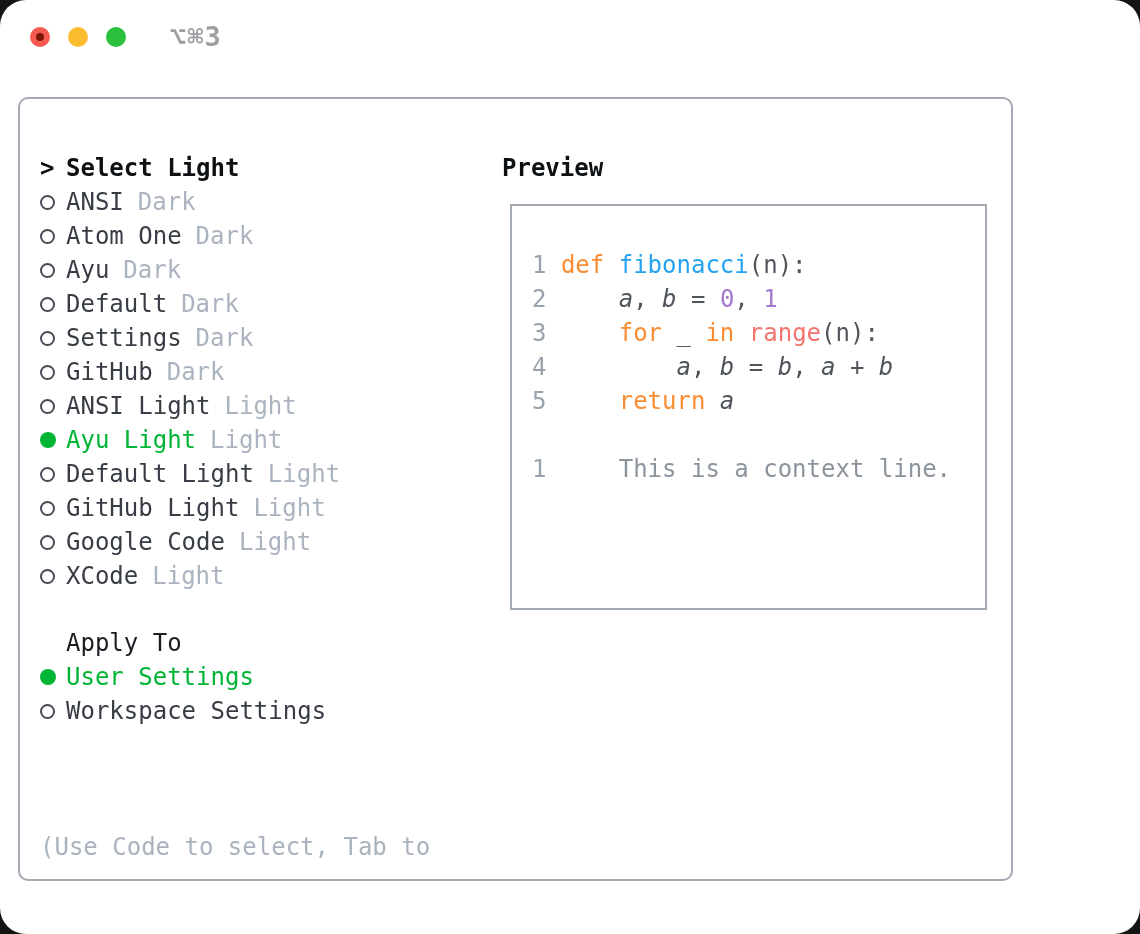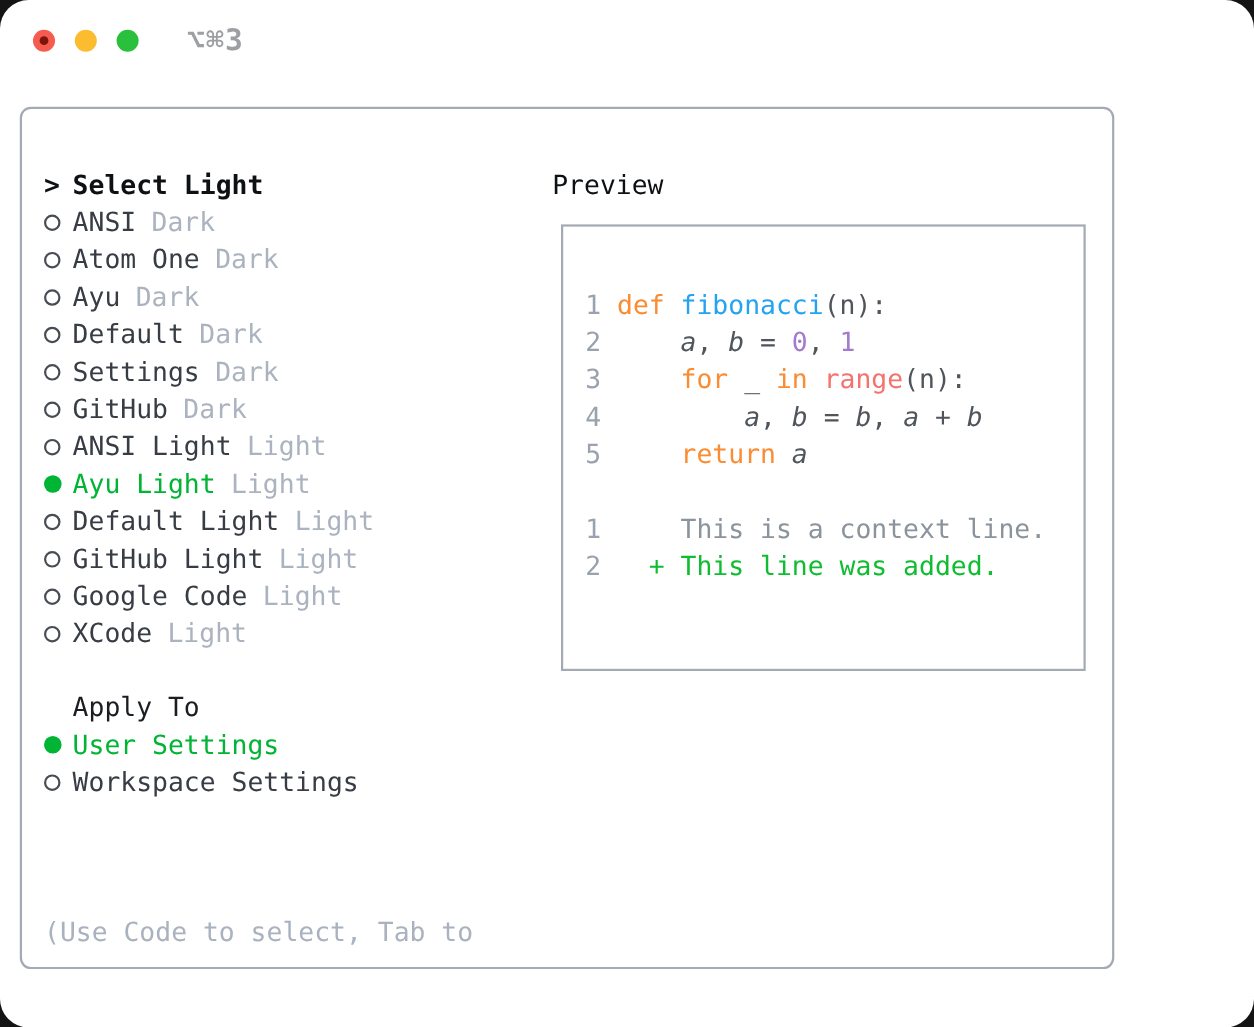--- a/index.html
+++ b/index.html
@@ -67,27 +67,27 @@
   .row.header .label{font-weight:bold;color:var(--heading_black);}
   .row.subheader .label{color:#1a1d21;}
   .row.selected .label{color:var(--selection_green);}
   .prompt-char{font-weight:bold;color:var(--heading_black);}
   .hint{
     position:absolute;left:20px;top:663px;font-size:24px;line-height:34px;
     color:var(--hint_gray);white-space:pre;
   }
   .preview-title{
     position:absolute;left:482px;top:52px;height:34px;line-height:34px;
-    font-size:24px;font-weight:normal;color:var(--heading_black);
+    font-size:24px;font-weight:bold;color:var(--heading_black);
   }
   .preview-box{
     position:absolute;left:490px;top:105px;width:477px;height:406px;
     border:2px solid var(--border_gray);box-sizing:border-box;background:#fff;
   }
-  .code{position:absolute;left:20px;top:54px;font-size:24px;}
+  .code{position:absolute;left:20px;top:42px;font-size:24px;}
   .code-line{height:34px;line-height:34px;white-space:pre;}
   .c-num{color:var(--line_number_gray);}
   .c-kw{color:var(--keyword_orange);}
   .c-fn{color:var(--function_blue);}
   .c-fg{color:var(--code_fg);}
   .c-var{color:var(--code_fg);font-style:italic;}
   .c-numlit{color:var(--number_purple);}
   .c-call{color:var(--call_coral);}
   .c-ctx{color:var(--context_gray);}
   .c-del{color:var(--deleted_red);}
@@ -233,18 +233,17 @@
     <div class="preview-box">
       <div class="code">
 
       <div class="code-line"><span class="c-num">1 </span><span class="c-kw">def </span><span class="c-fn">fibonacci</span><span class="c-fg">(n):</span></div>
           <div class="code-line"><span class="c-num">2 </span><span class="c-fg">    </span><span class="c-var">a</span><span class="c-fg">, </span><span class="c-var">b</span><span class="c-fg"> = </span><span class="c-numlit">0</span><span class="c-fg">, </span><span class="c-numlit">1</span></div>
           <div class="code-line"><span class="c-num">3 </span><span class="c-fg">    </span><span class="c-kw">for</span><span class="c-fg"> _ </span><span class="c-kw">in</span><span class="c-fg"> </span><span class="c-call">range</span><span class="c-fg">(n):</span></div>
           <div class="code-line"><span class="c-num">4 </span><span class="c-fg">        </span><span class="c-var">a</span><span class="c-fg">, </span><span class="c-var">b</span><span class="c-fg"> = </span><span class="c-var">b</span><span class="c-fg">, </span><span class="c-var">a</span><span class="c-fg"> + </span><span class="c-var">b</span></div>
           <div class="code-line"><span class="c-num">5 </span><span class="c-fg">    </span><span class="c-kw">return</span><span class="c-fg"> </span><span class="c-var">a</span></div>
           <div class="code-line">&nbsp;</div>
           <div class="code-line"><span class="c-num">1 </span><span class="c-fg">    </span><span class="c-ctx">This is a context line.</span></div>
-          <div class="code-line"><span class="c-num">2 </span><span class="c-fg">  </span><span class="c-add">+ This line was added.</span></div>
         </div>
     </div>
 
   </div>
 </div>
 
 </body></html>

